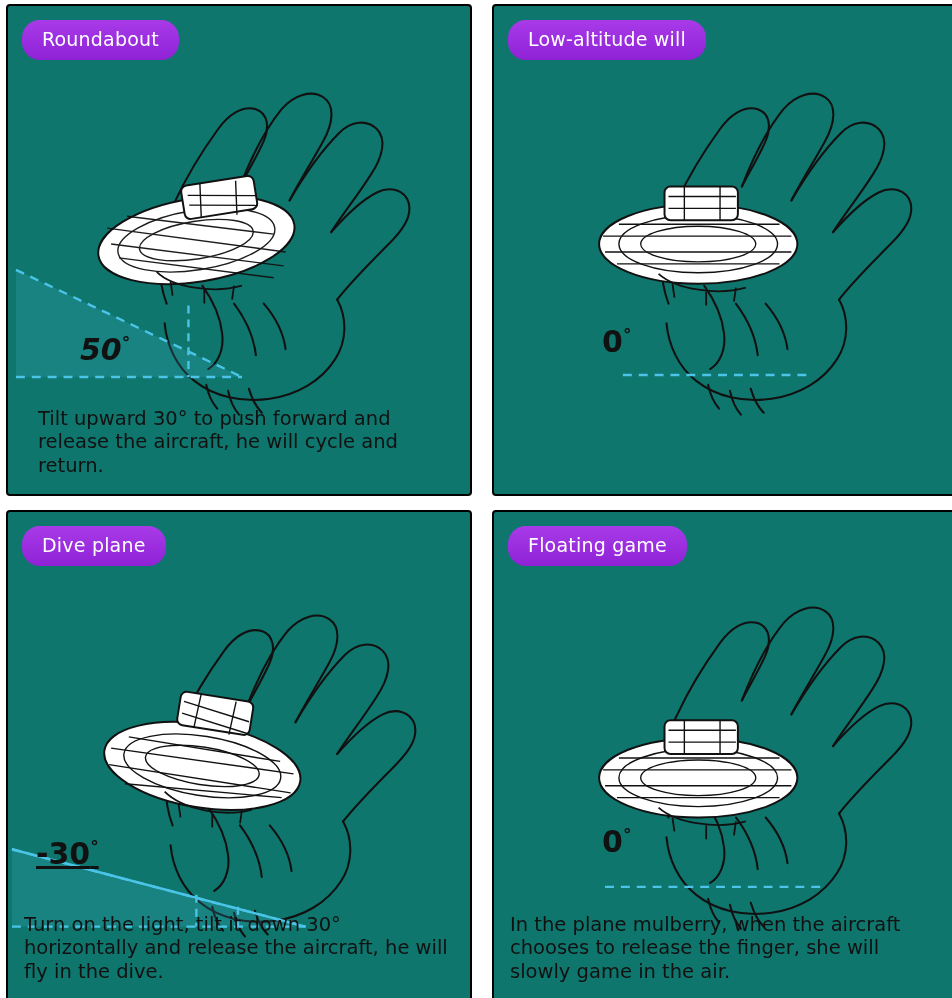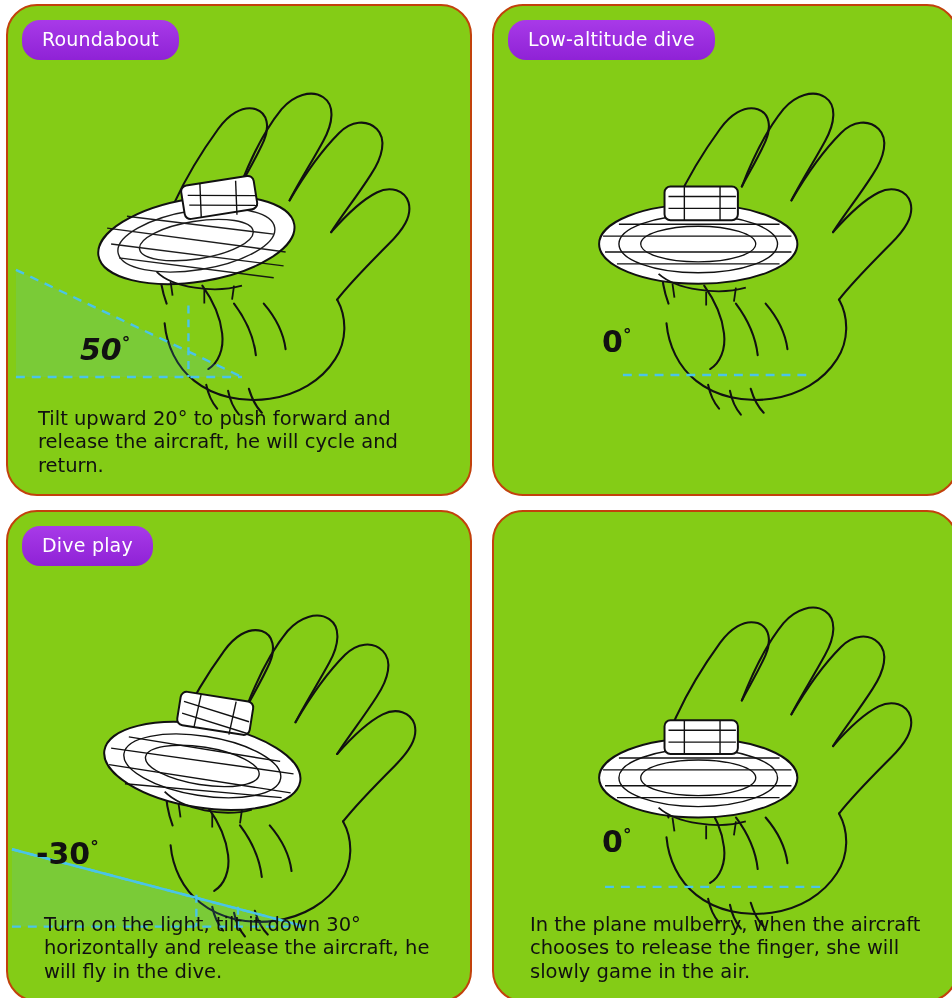--- a/index.html
+++ b/index.html
@@ -21,24 +21,24 @@
     display: grid;
     grid-template-columns: 466px 466px;
     grid-template-rows: 492px 492px;
     column-gap: 20px;
     row-gap: 14px;
     padding: 4px 0 0 6px;
     box-sizing: border-box;
   }
   .panel {
     position: relative;
-    border: 2px solid #c2410c;
-    border-radius: 31px;
+    border: 2px solid #000000;
+    border-radius: 4px;
     box-sizing: border-box;
-    background: #84cc16;
+    background: #0f766e;
     overflow: hidden;
   }
   .badge {
     position: absolute;
     top: 14px;
     left: 14px;
     background: #9b30e0;
     background: linear-gradient(180deg,#a83ae8 0%, #8f22d6 100%);
     color: #fff;
     font-size: 19px;
@@ -51,21 +51,21 @@
   }
   .art {
     position: absolute;
     left: 0;
     top: 0;
     width: 100%;
     height: 100%;
   }
   .caption {
     position: absolute;
-    left: 36px;
+    left: 16px;
     right: 14px;
     bottom: 16px;
     font-size: 19.5px;
     line-height: 1.22;
     color: #111;
   }
   .caption.indent {
     left: 30px;
   }
   .angle-label {
@@ -89,21 +89,21 @@
   
   #p1 .angle-label { left: 78px; top: 322px; }
   #p2 .angle-label { left: 610px; top: 322px; }
   #p3 .angle-label { left: 75px; top: 838px; }
   #p4 .angle-label { left: 610px; top: 824px; }
   .angle-label { position: absolute; }
   .panel .angle-label { position: absolute; }
   
   .lbl-a { left: 72px !important; top: 326px !important; }
   .lbl-b { left: 108px !important; top: 318px !important; }
-  .lbl-c { left: 28px !important; top: 324px !important; }
+  .lbl-c { left: 28px !important; top: 324px !important; text-decoration: underline; }
   .lbl-d { left: 108px !important; top: 312px !important; }
 </style>
 </head>
 <body>
 
 <div class="sheet">
 
   <div class="panel" id="p1">
     <div class="badge">Roundabout</div>
 
@@ -154,25 +154,25 @@
       <g stroke="#4bc4e8" stroke-width="2.4" fill="none">
         <path d="M8 374 L236 374" stroke-dasharray="9 7"></path>
         <path d="M8 266 L236 374" stroke-dasharray="9 7"></path>
         <path d="M182 302 L182 374" stroke-dasharray="8 6"></path>
       </g>
       <path d="M8 266 L236 374 L8 374 Z" fill="#4bc4e8" opacity="0.16"></path>
     </svg>
 
     <div class="angle-label lbl-a"><span>50</span><span class="deg">°</span></div>
 
-    <div class="caption indent">Tilt upward 20° to push forward and release the aircraft, he will cycle and return.</div>
+    <div class="caption indent">Tilt upward 30° to push forward and release the aircraft, he will cycle and return.</div>
   </div>
 
   <div class="panel" id="p2">
-    <div class="badge">Low-altitude dive</div>
+    <div class="badge">Low-altitude will</div>
 
     <svg class="art" viewBox="0 0 466 492" preserveAspectRatio="none">
       <g fill="none" stroke="#111" stroke-width="2.1" stroke-linecap="round" stroke-linejoin="round">
         <path d="M176 300 C164 268 168 230 184 198 C196 172 212 146 228 124 C238 110 252 100 266 104 C278 108 280 122 274 136 C266 154 256 170 250 182"></path>
         <path d="M250 182 C260 156 274 126 292 104 C304 90 322 84 334 92 C346 100 344 118 334 136 C322 158 308 180 300 196"></path>
         <path d="M300 196 C314 172 332 146 350 128 C362 116 378 114 388 124 C398 134 394 152 382 170 C368 192 352 212 342 228"></path>
         <path d="M342 228 C356 212 372 196 388 188 C402 181 416 186 420 198 C424 212 414 226 400 240 C382 258 362 278 348 296"></path>
         <path d="M348 296 C358 314 358 338 346 356 C332 378 308 392 280 396 C252 400 224 394 204 378 C186 364 176 342 174 320"></path>
         <path d="M212 282 C222 296 230 312 232 330 C234 346 228 360 218 366"></path>
         <path d="M244 300 C256 316 264 334 266 352"></path>
@@ -212,21 +212,21 @@
       <g stroke="#4bc4e8" stroke-width="2.4" fill="none">
         <path d="M130 372 L316 372" stroke-dasharray="9 7"></path>
       </g>
     </svg>
 
     <div class="angle-label lbl-b plain"><span>0</span><span class="deg">°</span></div>
 
   </div>
 
   <div class="panel" id="p3">
-    <div class="badge">Dive play</div>
+    <div class="badge">Dive plane</div>
 
     <svg class="art" viewBox="0 0 466 492" preserveAspectRatio="none">
       <g fill="none" stroke="#111" stroke-width="2.1" stroke-linecap="round" stroke-linejoin="round">
         <path d="M166 316 C154 284 158 246 174 214 C186 188 202 162 218 140 C228 126 242 116 256 120 C268 124 270 138 264 152 C256 170 246 186 240 198"></path>
         <path d="M240 198 C250 172 264 142 282 120 C294 106 312 100 324 108 C336 116 334 134 324 152 C312 174 298 196 290 212"></path>
         <path d="M290 212 C304 188 322 162 340 144 C352 132 368 130 378 140 C388 150 384 168 372 186 C358 208 342 228 332 244"></path>
         <path d="M332 244 C346 228 362 212 378 204 C392 197 406 202 410 214 C414 228 404 242 390 256 C372 274 352 294 338 312"></path>
         <path d="M338 312 C348 330 348 354 336 372 C322 394 298 408 270 412 C242 416 214 410 194 394 C176 380 166 358 164 336"></path>
         <path d="M202 298 C212 312 220 328 222 346 C224 362 218 376 208 382"></path>
         <path d="M234 316 C246 332 254 350 256 368"></path>
@@ -272,20 +272,21 @@
       </g>
       <path d="M4 340 L300 418 L4 418 Z" fill="#4bc4e8" opacity="0.16"></path>
     </svg>
 
     <div class="angle-label lbl-c plain"><span>-30</span><span class="deg">°</span></div>
 
     <div class="caption">Turn on the light, tilt it down 30° horizontally and release the aircraft, he will fly in the dive.</div>
   </div>
 
   <div class="panel" id="p4">
+    <div class="badge">Floating game</div>
 
     <svg class="art" viewBox="0 0 466 492" preserveAspectRatio="none">
       <g fill="none" stroke="#111" stroke-width="2.1" stroke-linecap="round" stroke-linejoin="round">
         <path d="M176 308 C164 276 168 238 184 206 C196 180 212 154 228 132 C238 118 252 108 266 112 C278 116 280 130 274 144 C266 162 256 178 250 190"></path>
         <path d="M250 190 C260 164 274 134 292 112 C304 98 322 92 334 100 C346 108 344 126 334 144 C322 166 308 188 300 204"></path>
         <path d="M300 204 C314 180 332 154 350 136 C362 124 378 122 388 132 C398 142 394 160 382 178 C368 200 352 220 342 236"></path>
         <path d="M342 236 C356 220 372 204 388 196 C402 189 416 194 420 206 C424 220 414 234 400 248 C382 266 362 286 348 304"></path>
         <path d="M348 304 C358 322 358 346 346 364 C332 386 308 400 280 404 C252 408 224 402 204 386 C186 372 176 350 174 328"></path>
         <path d="M212 290 C222 304 230 320 232 338 C234 354 228 368 218 374"></path>
         <path d="M244 308 C256 324 264 342 266 360"></path>

